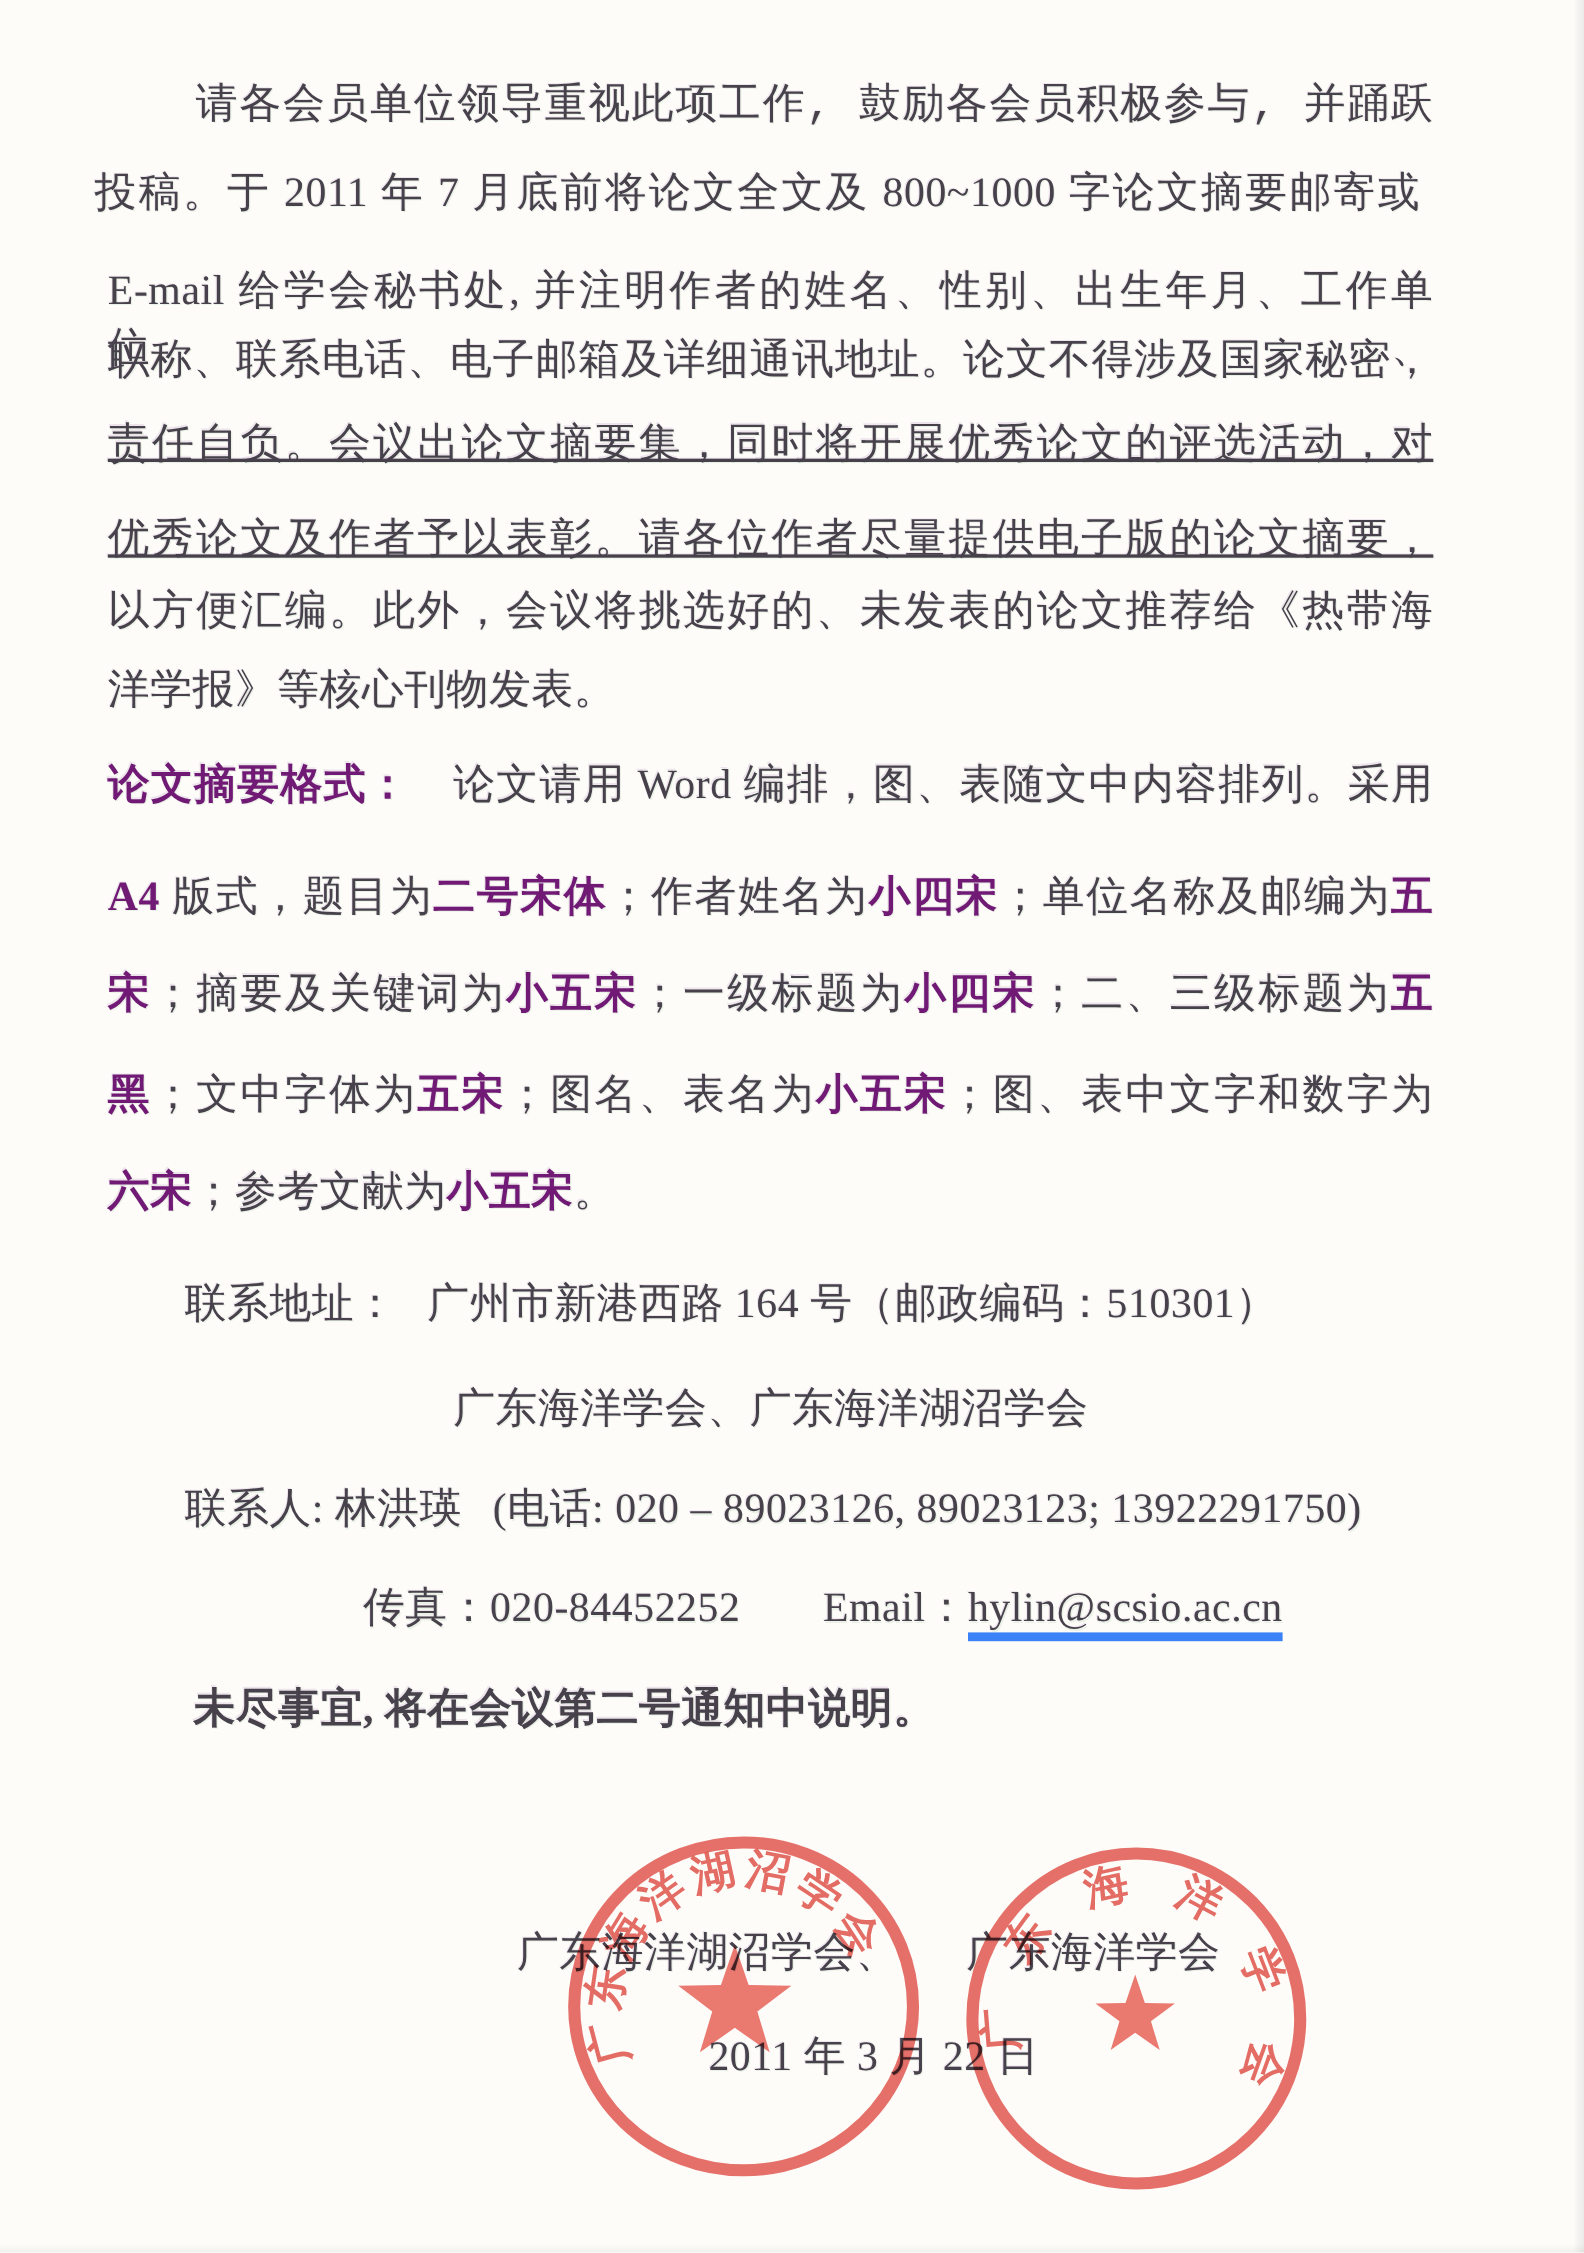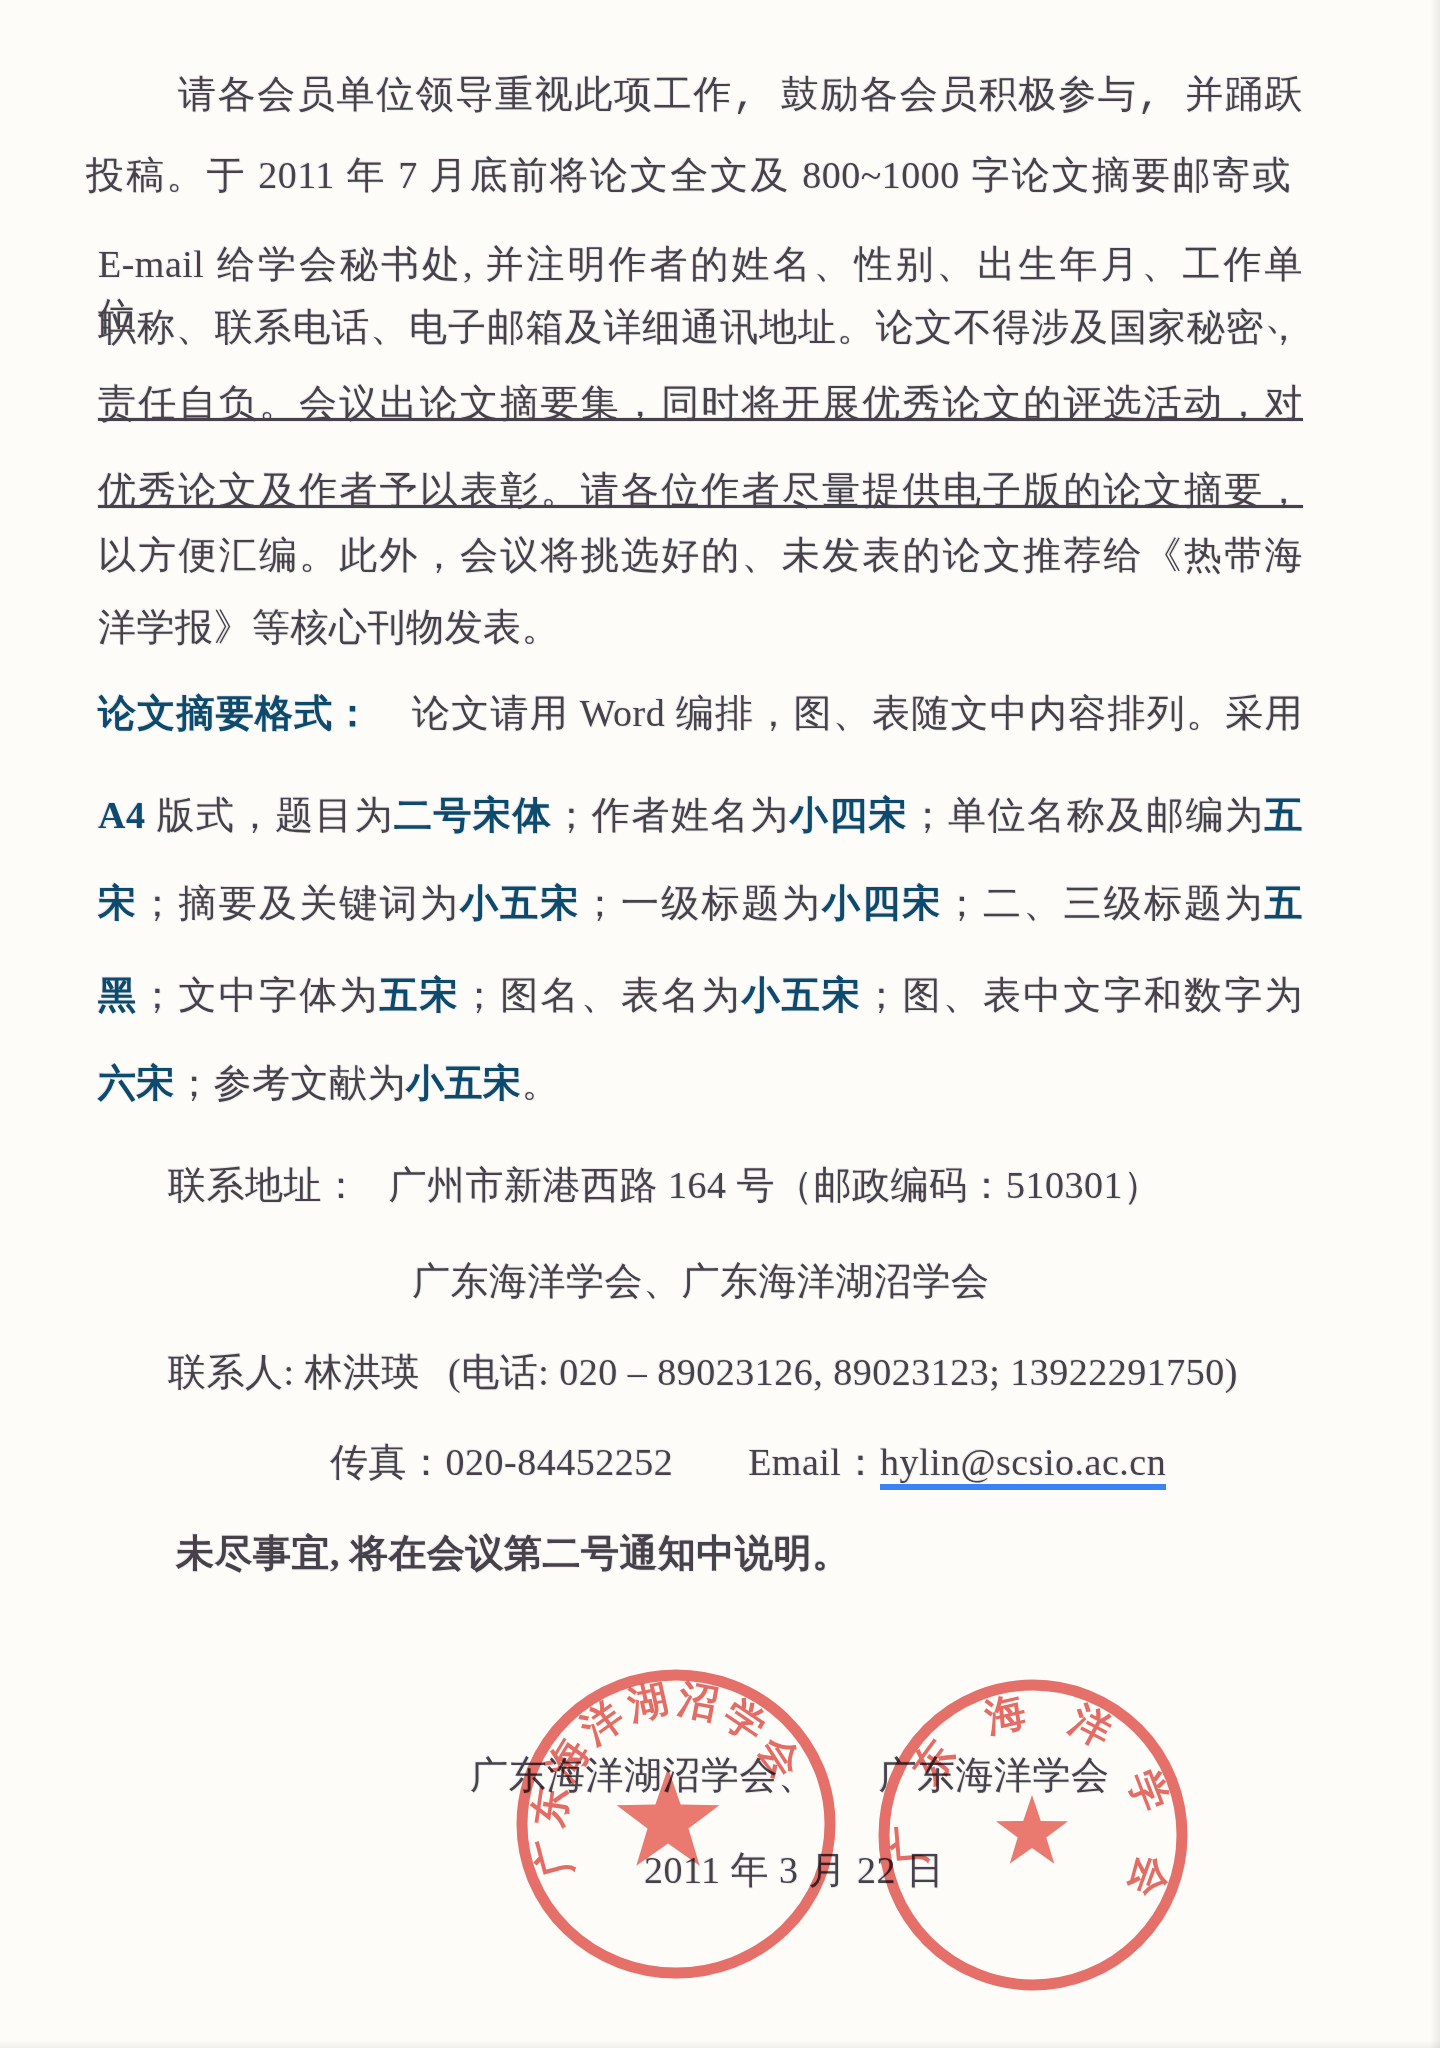--- a/index.html
+++ b/index.html
@@ -29,23 +29,23 @@
     text-shadow:1px 1px 0 rgba(110,170,110,0.14), -1px -1px 0 rgba(150,95,165,0.14);
   }
   .justify{
     width:1205px;
     white-space:normal;
     text-align:justify;
     text-align-last:justify;
     text-justify:inter-character;
   }
   .indent{ text-indent:80px;font-family:Liberation Mono, monospace; }
-  .bold{ font-weight:bold; color:#0c4a6e; }
+  .bold{ font-weight:bold; color:#701a75; }
   .run{ }
-  .u{ border-bottom:6px solid #3b82f6; padding-bottom:1px;margin-top:28px; }
+  .u{ border-bottom:8px solid #3b82f6; padding-bottom:1px;margin-top:28px; }
   .gap-sm{ display:inline-block; width:28px; }
   .gap-md{ display:inline-block; width:62px; }
   .gap-lg{ display:inline-block; width:75px; }
   .l1{ top:71px; left:98px; }
   .l2{ top:149px; left:86px; }
   .l3{ top:238px; left:98px; }
   .l4{ top:301px; left:98px; }
   .l5{ top:377px; left:98px;text-decoration:underline; }
   .l6{ top:464px; left:98px;text-decoration:underline; }
   .l7{ top:529px; left:98px; }

